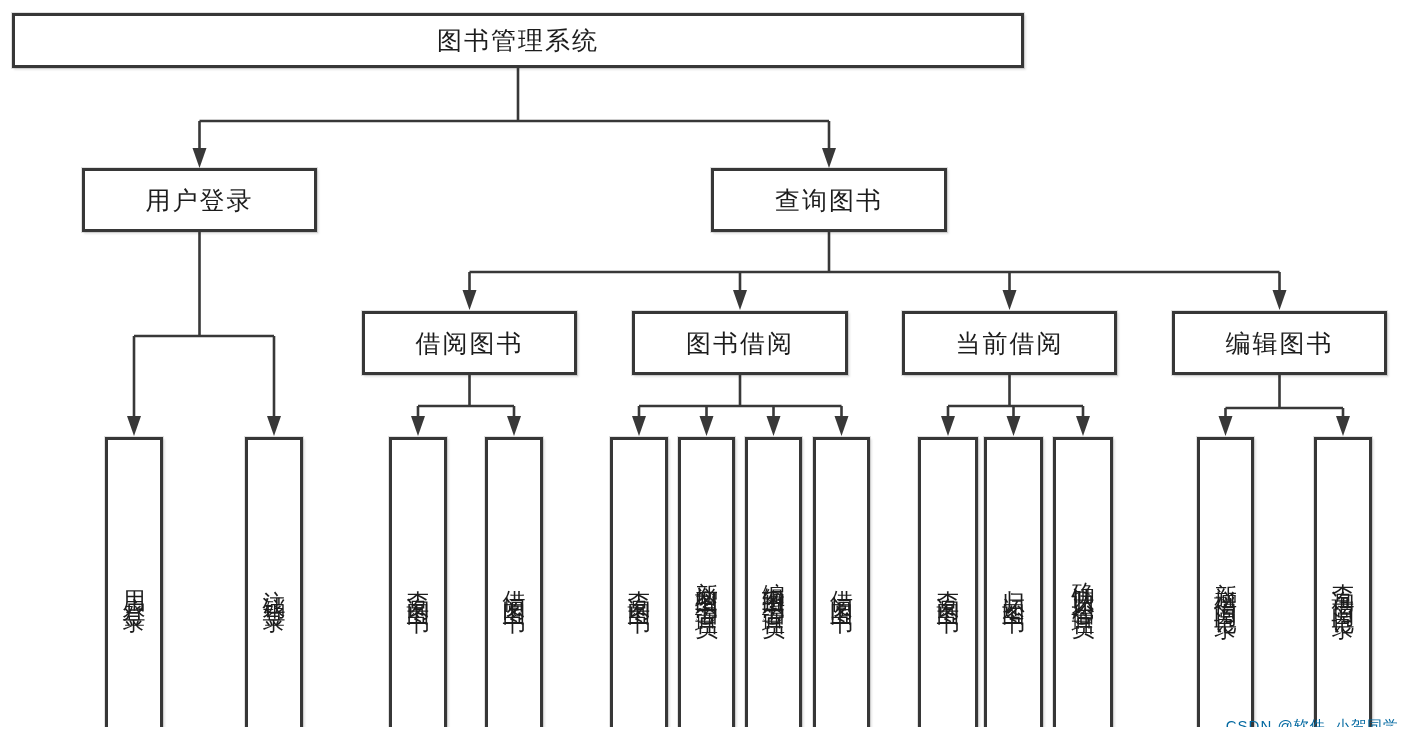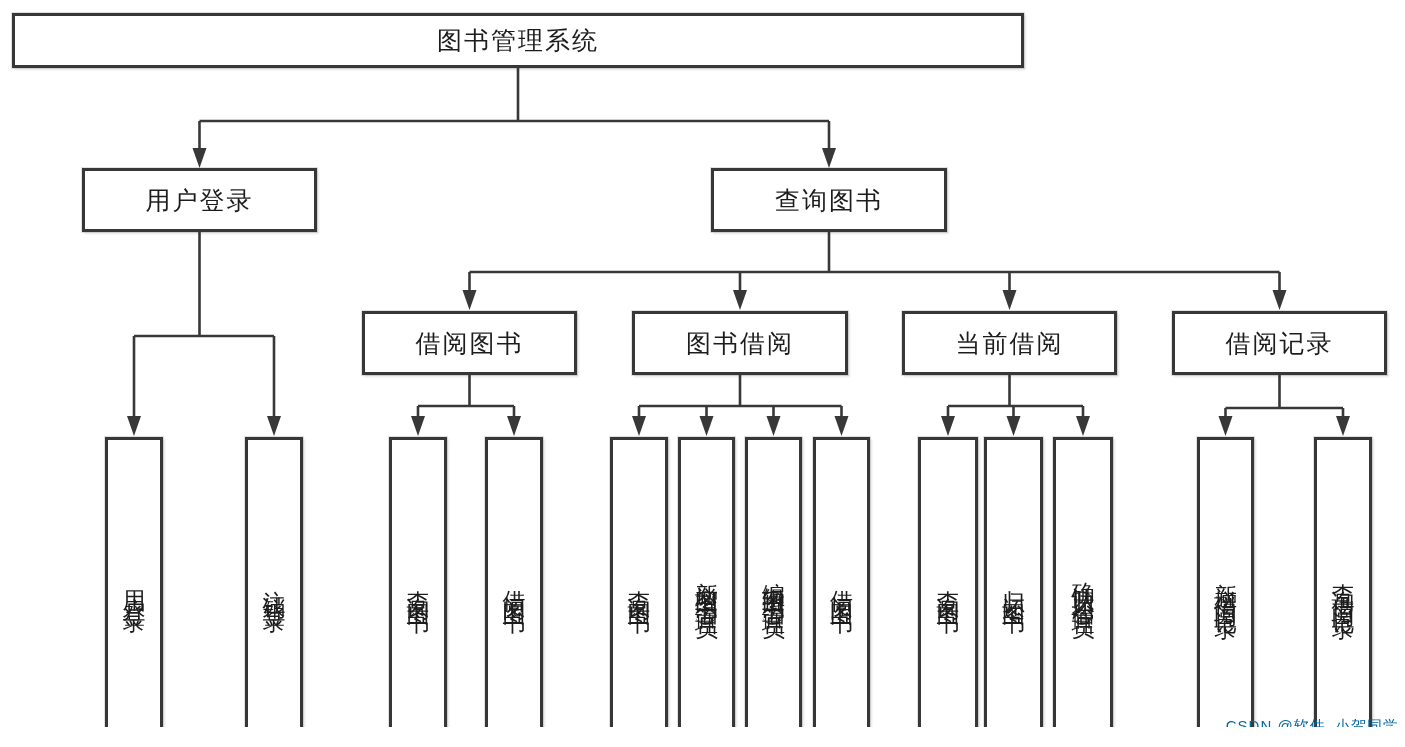--- a/index.html
+++ b/index.html
@@ -132,21 +132,21 @@
   </svg>
 
   <div class="node" id="n-root">图书管理系统</div>
 
   <div class="node" id="n-login">用户登录</div>
   <div class="node" id="n-mgmt">查询图书</div>
 
   <div class="node" id="n-rec">借阅图书</div>
   <div class="node" id="n-borrow">图书借阅</div>
   <div class="node" id="n-current">当前借阅</div>
-  <div class="node" id="n-records">借阅记录</div>
+  <div class="node" id="n-records">编辑图书</div>
 
   <div class="node v" id="n-a1">用户登录</div>
   <div class="node v" id="n-a2">注销登录</div>
 
   <div class="node v" id="n-b1">查询图书</div>
   <div class="node v" id="n-b2">借阅图书</div>
 
   <div class="node v" id="n-c1">查询图书</div>
   <div class="node v long" id="n-c2">新增图书（管理员）</div>
   <div class="node v long" id="n-c3">编辑图书（管理员）</div>

